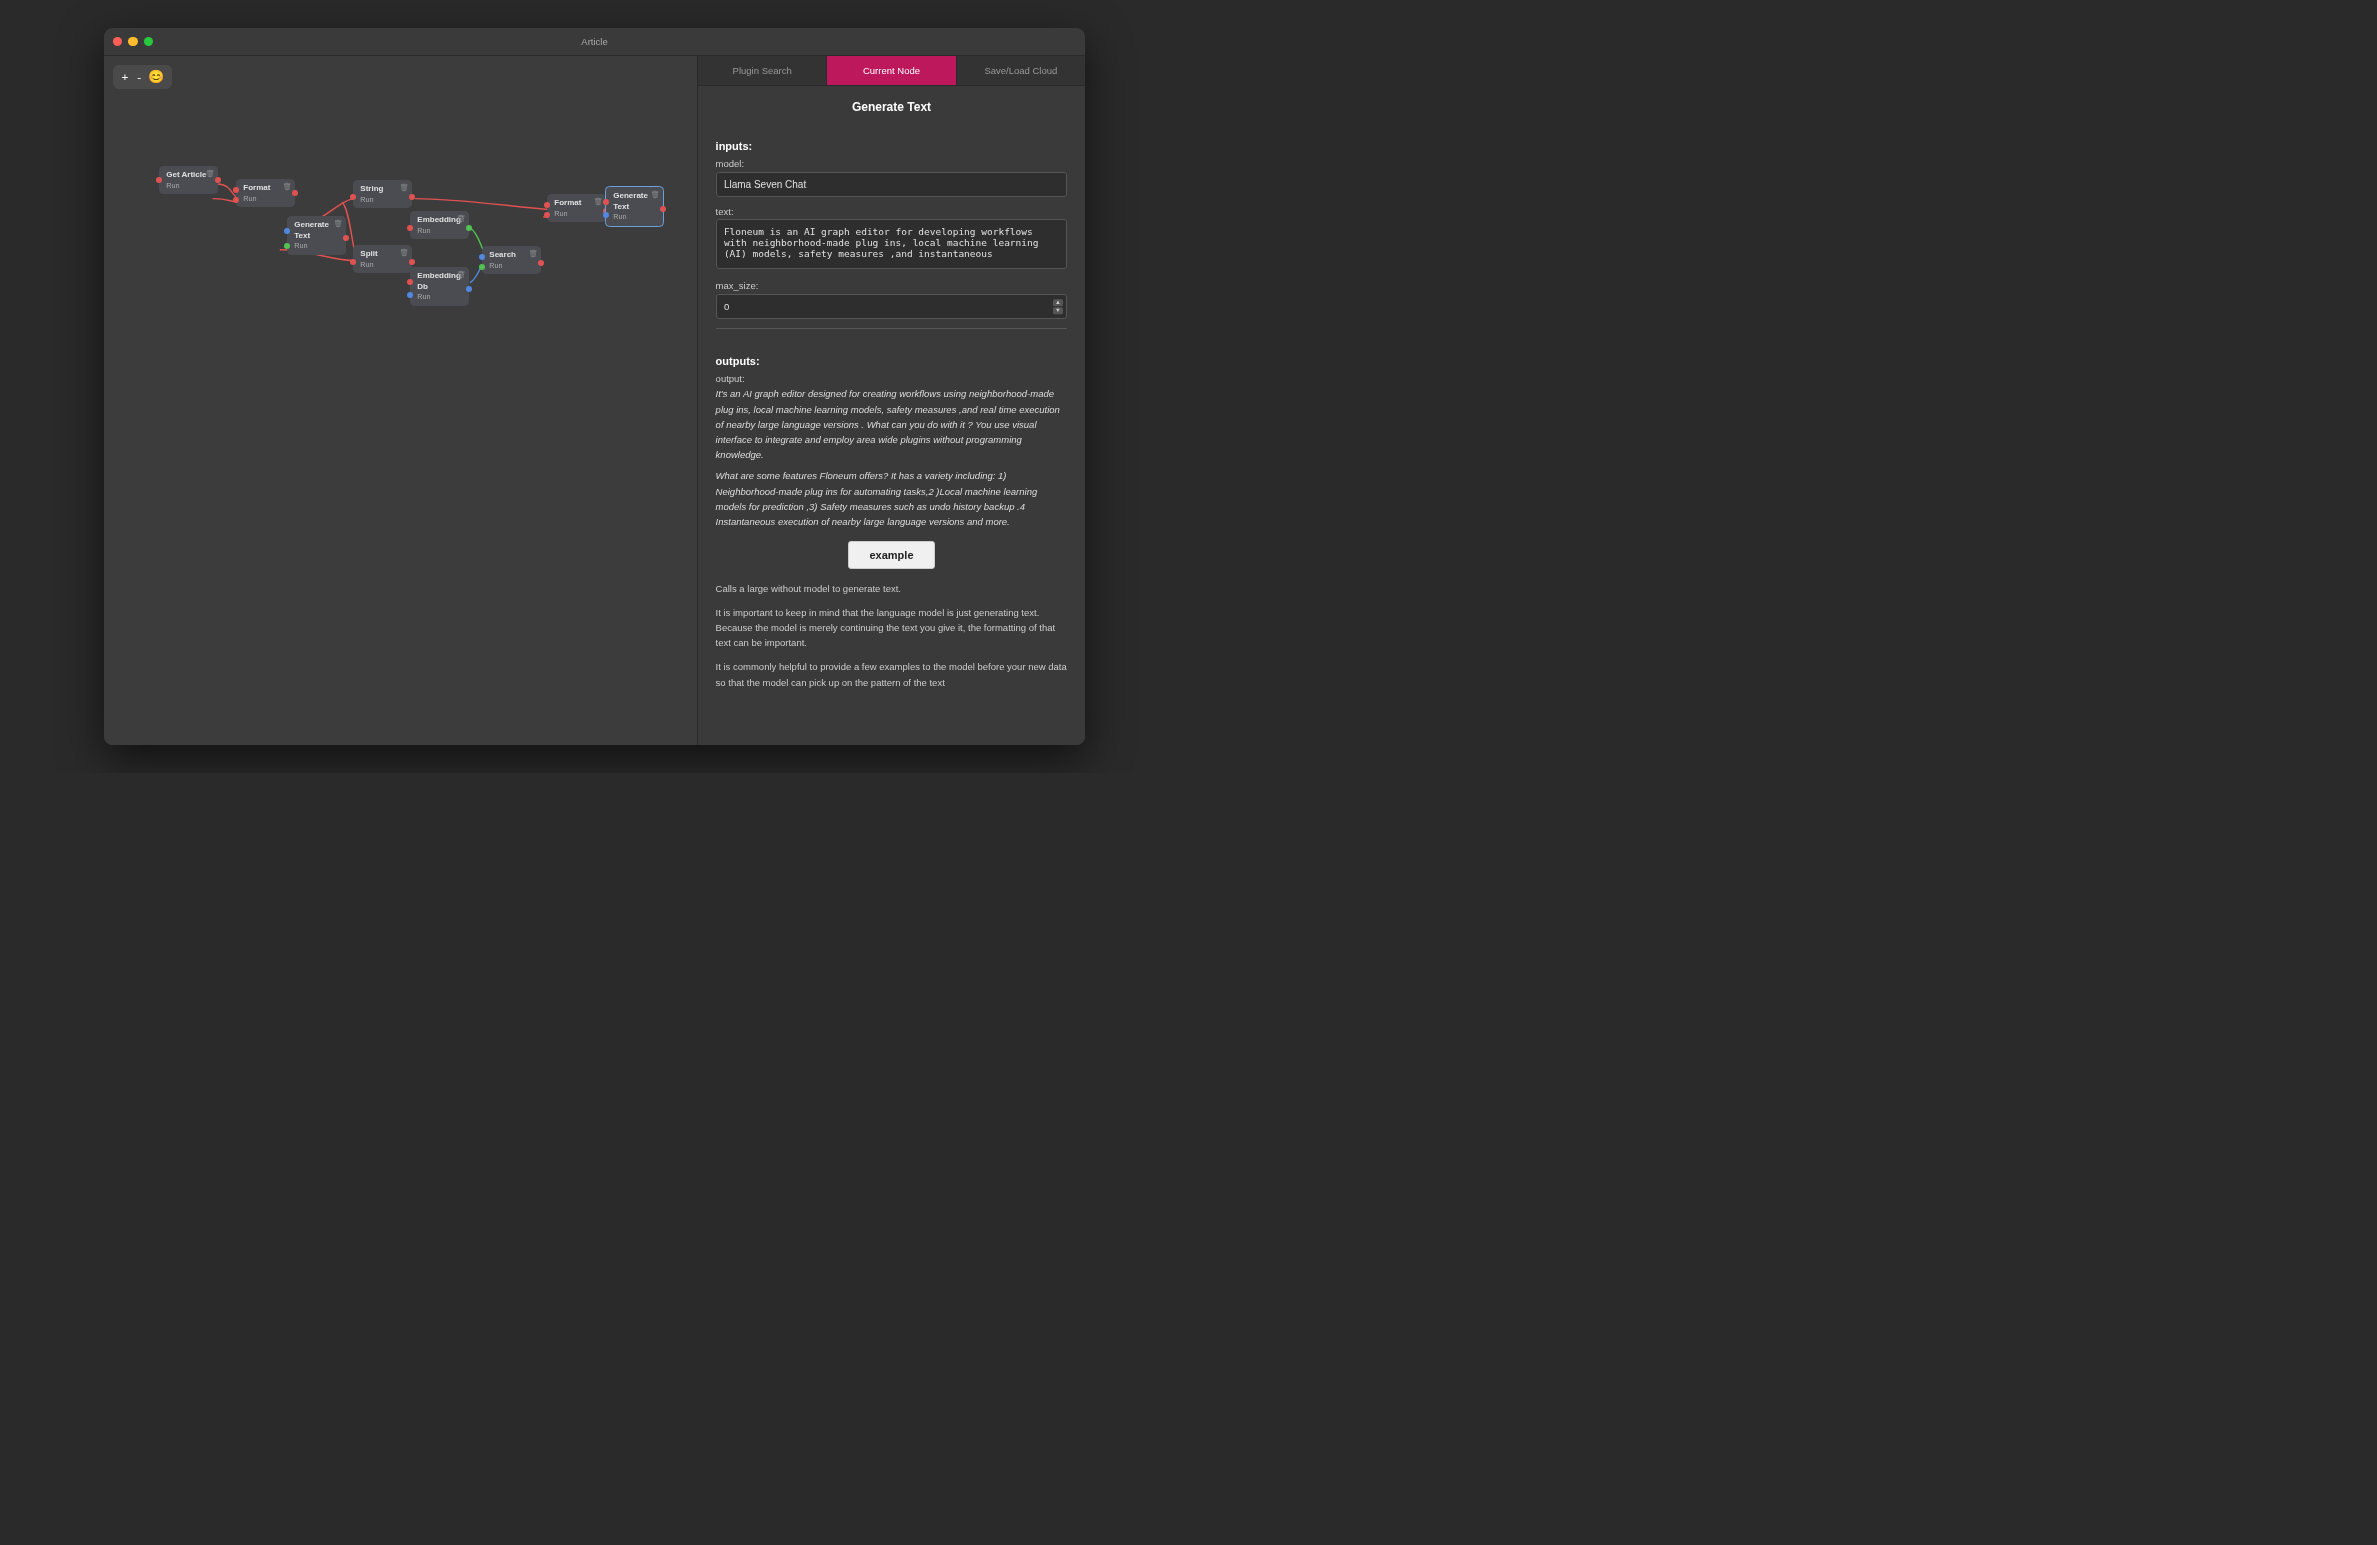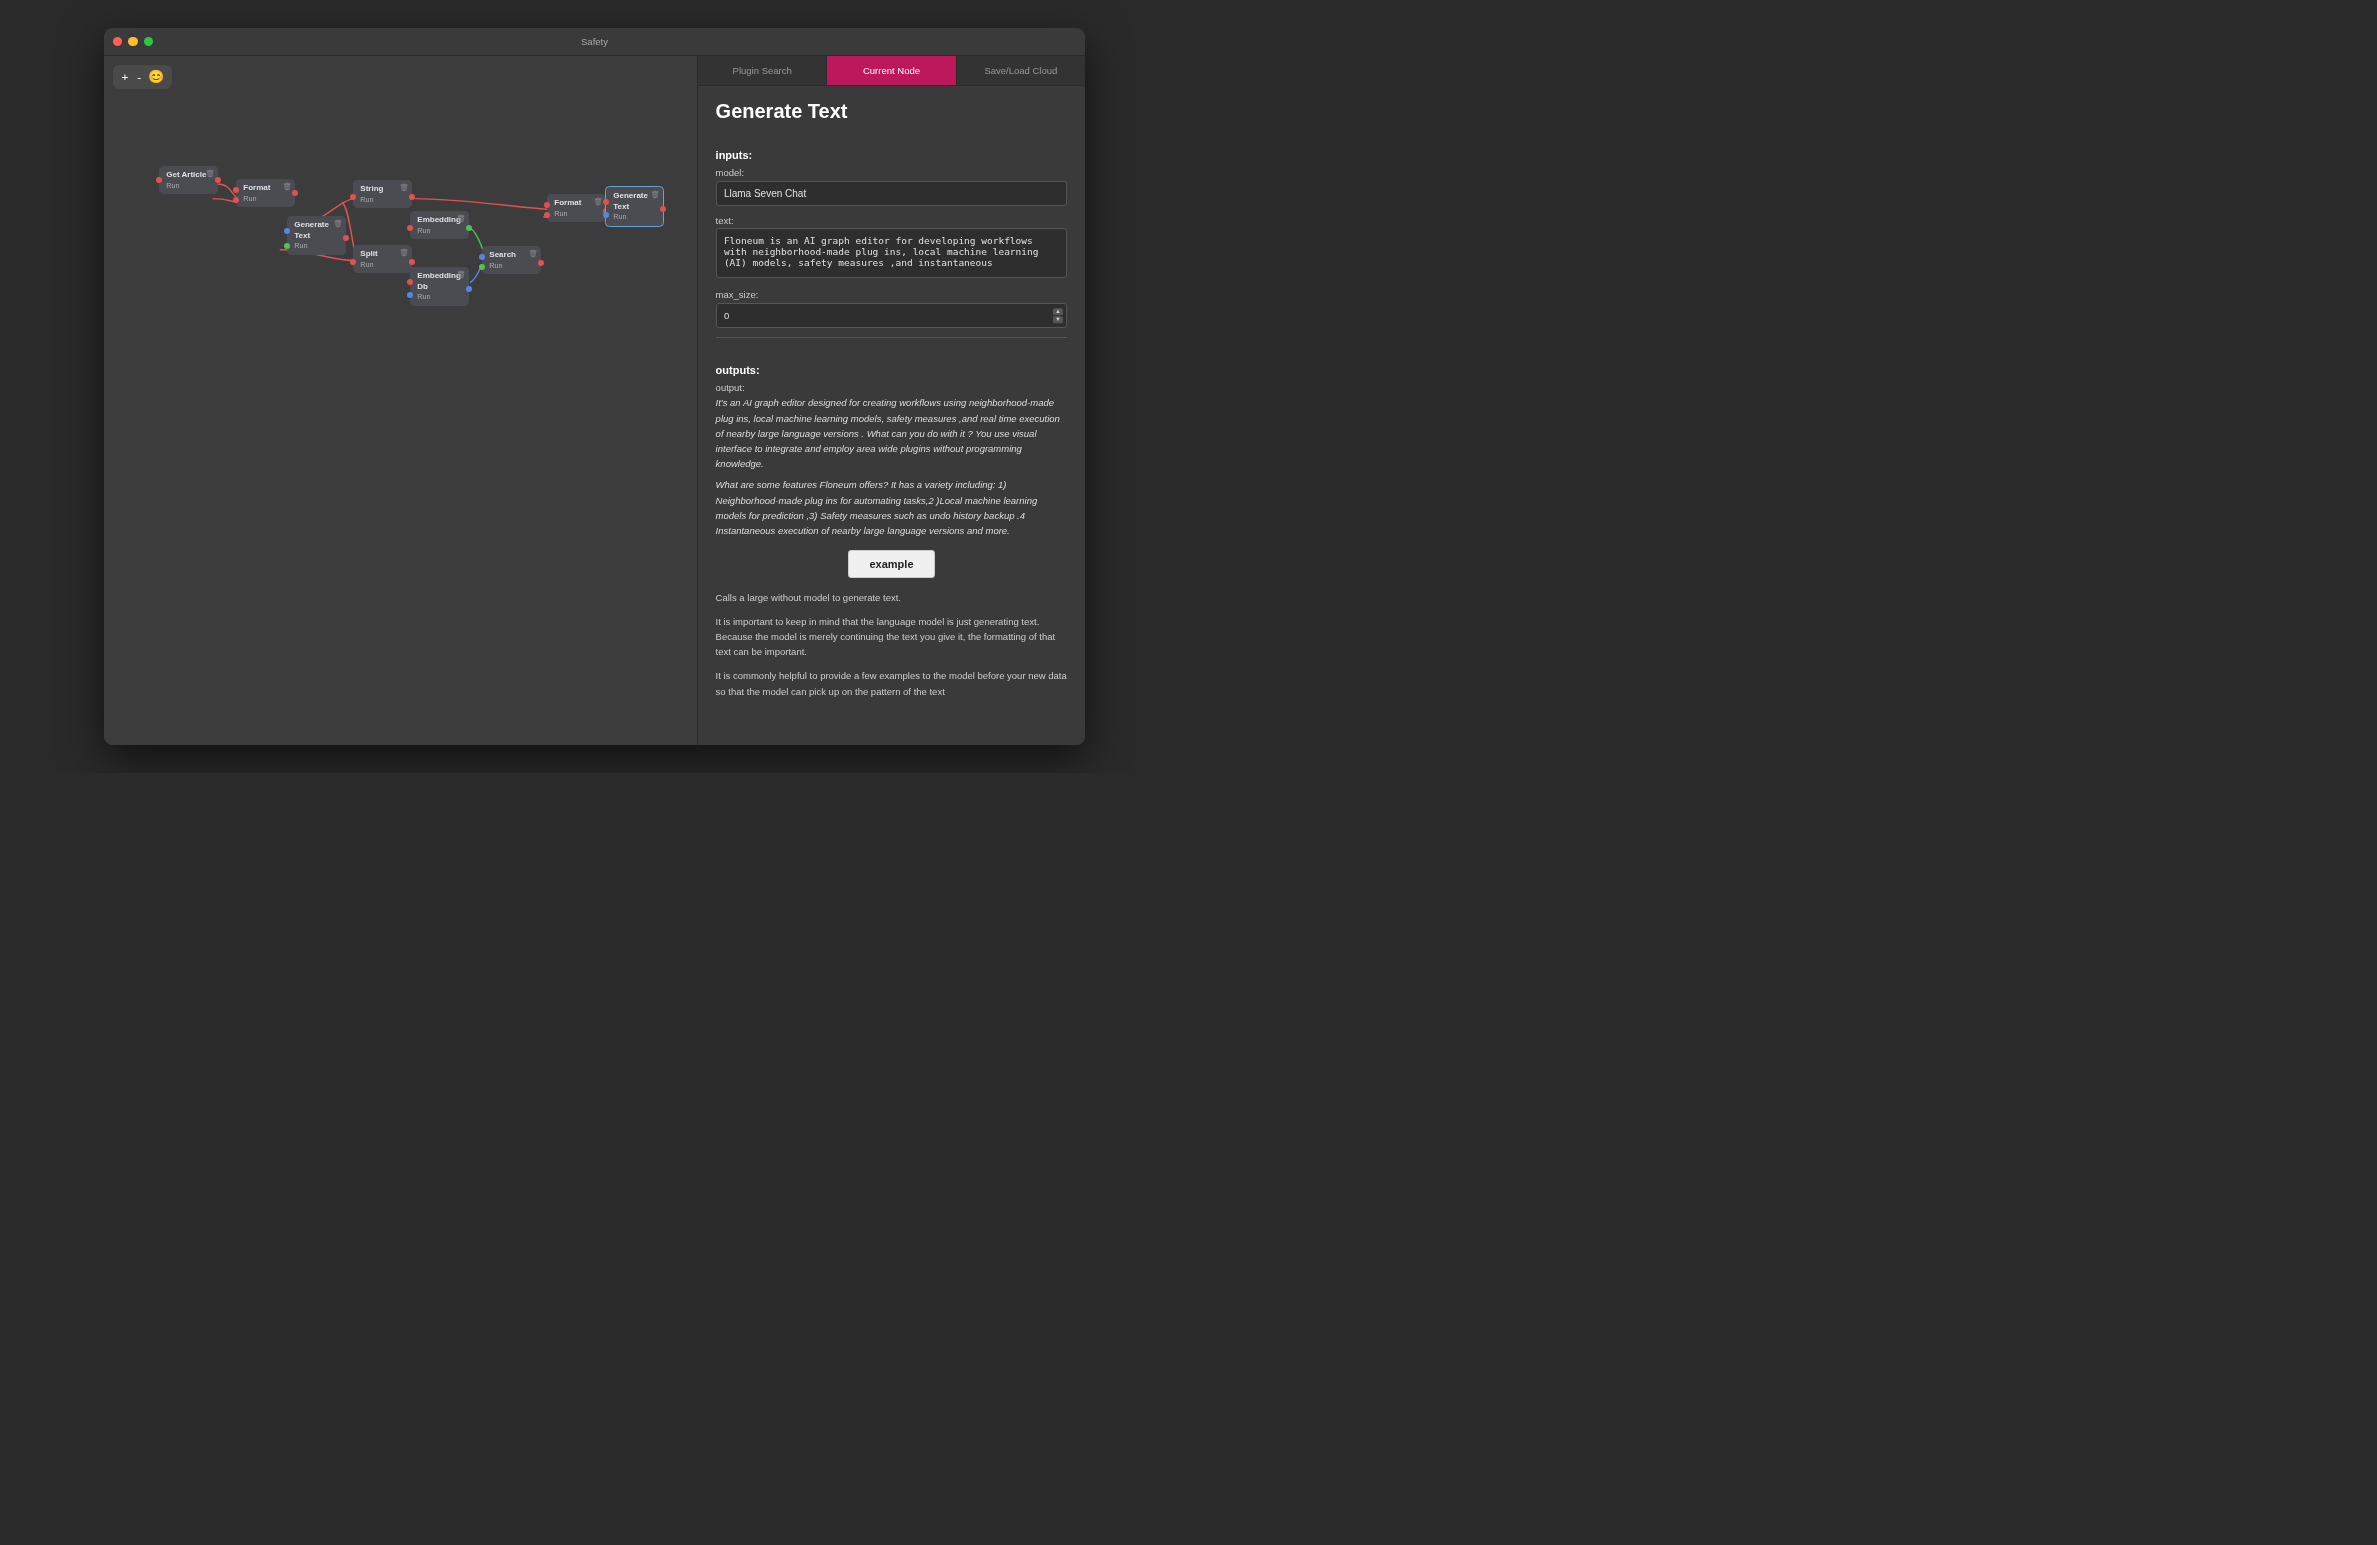--- a/index.html
+++ b/index.html
@@ -196,25 +196,25 @@
       flex: 1;
       overflow-y: auto;
       padding: 14.6px 17.6px;
     }
 
     .panel-content::-webkit-scrollbar { width: 4.4px; }
     .panel-content::-webkit-scrollbar-track { background: transparent; }
     .panel-content::-webkit-scrollbar-thumb { background: #555; border-radius: 2.2px; }
 
     .panel-title {
-      font-size: 20px;
+      font-size: 12px;
       font-weight: 700;
       color: #fff;
       margin-bottom: 14.6px;
-      text-align: left;
+      text-align: center;
     }
 
     .section-heading {
       font-size: 11px;
       font-weight: 700;
       color: #fff;
       margin-bottom: 5.9px;
       margin-top: 26px;
     }
 
@@ -330,21 +330,21 @@
 <body>
 
 <div class="window">
 
   <div class="titlebar">
     <div class="traffic-lights">
       <div class="traffic-light tl-red"></div>
       <div class="traffic-light tl-yellow"></div>
       <div class="traffic-light tl-green"></div>
     </div>
-    <span class="window-title">Safety</span>
+    <span class="window-title">Article</span>
   </div>
 
   <div class="content">
 
     <div class="canvas-panel">
       <div class="canvas-toolbar">
         <button>+</button>
         <button>-</button>
         <span class="emoji">😊</span>
       </div>

